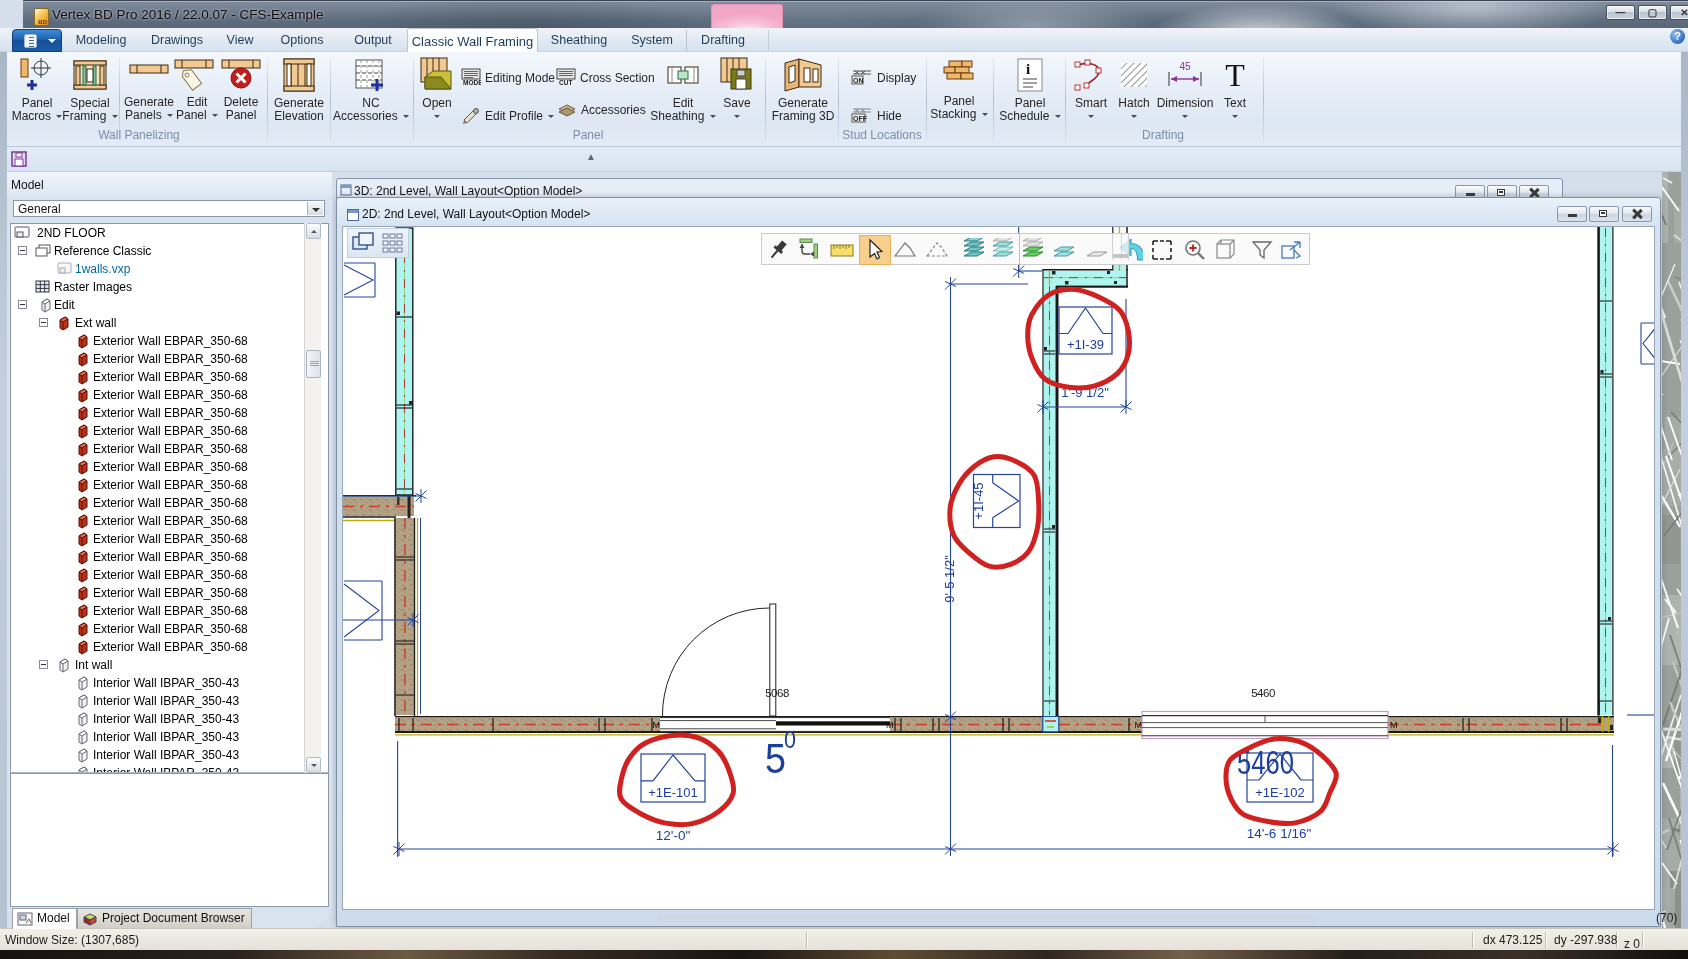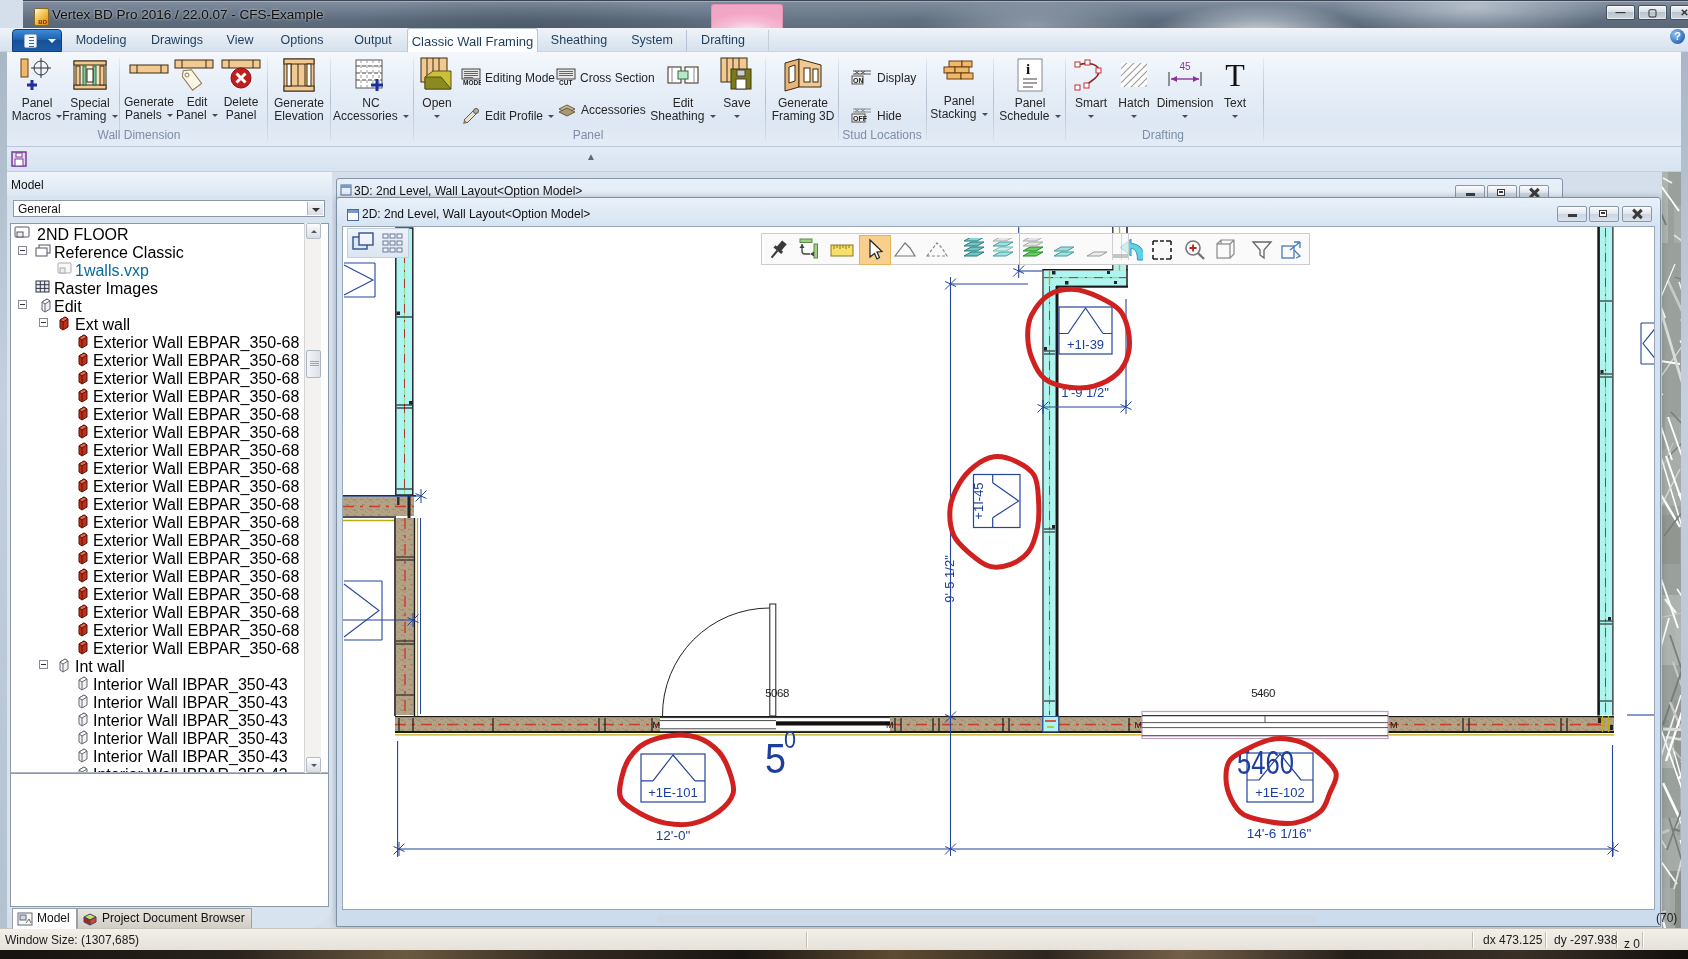--- a/index.html
+++ b/index.html
@@ -69,21 +69,21 @@
   
   #lpanel{position:absolute;left:7px;top:172px;width:325px;height:756px;background:#d8e3f0;border-radius:25px;}
   #lpanel .hdr{position:absolute;left:0;top:0;width:325px;height:24px;font-size:12px;color:#111;
      background:linear-gradient(180deg,#f0f5fb,#dce7f3);padding:6px 0 0 4px;}
   #combo{position:absolute;left:6px;top:28px;width:312px;height:17px;background:#fff;border:1px solid #8a98a8;
      font-size:12px;color:#111;padding:1px 0 0 4px;}
   #combo .cbtn{position:absolute;right:1px;top:1px;bottom:1px;width:16px;background:linear-gradient(180deg,#f4f6f8,#d8dde4);border-left:1px solid #aab4c0;}
   #combo .cbtn:after{content:"";position:absolute;left:4px;top:6px;border:4px solid transparent;border-top-color:#333;}
   #treebox{position:absolute;left:3px;top:51px;width:319px;height:550px;background:#fff;
      border:1px solid #8a98a8;border-bottom-color:#aab6c2;overflow:hidden;}
-  .trow{position:absolute;height:18px;font-size:16px;color:#000;white-space:nowrap;}
+  .trow{position:absolute;height:18px;font-size:12px;color:#000;white-space:nowrap;}
   .trow .tx{position:absolute;top:2px;}
   .exp{position:absolute;top:4px;width:9px;height:9px;background:#fff;border:1px solid #889;}
   .exp:after{content:"";position:absolute;left:1px;top:3px;width:5px;height:1px;background:#333;}
   .ticon{position:absolute;top:2px;}
   #emptybox{position:absolute;left:3px;top:601px;width:319px;height:134px;background:#fff;border:1px solid #8a98a8;}
   .btab{position:absolute;top:736px;height:20px;font-size:12px;color:#111;border:1px solid #98a2ae;border-bottom:none;
      background:linear-gradient(180deg,#e8e5df,#d2cec6);padding:2px 6px 0 24px;}
   .btab.act{background:#fff;height:21px;z-index:2;}
   #sbar{position:absolute;left:297px;top:51px;width:17px;height:550px;background:#f3f2f1;border-left:1px solid #d5d5d5;}
   .sbtn{position:absolute;left:1px;width:15px;height:16px;background:linear-gradient(180deg,#fdfdfd,#d9dde3);border:1px solid #b5bcc6;border-radius:2px;}
@@ -172,21 +172,21 @@
   <div class="gsep" style="left:119px"></div>
     <div class="gsep" style="left:267px"></div>
   <div class="gsep" style="left:330px"></div>
     <div class="gsep" style="left:413px"></div>
   <div class="gsep" style="left:765px"></div>
     <div class="gsep" style="left:838px"></div>
   <div class="gsep" style="left:926px"></div>
     <div class="gsep" style="left:993px"></div>
   <div class="gsep" style="left:1065px"></div>
     <div class="gsep" style="left:1263px"></div>
-  <div class="glabel" style="left:69px;width:140px">Wall Dimension</div>
+  <div class="glabel" style="left:69px;width:140px">Wall Panelizing</div>
   <div class="glabel" style="left:538px;width:100px">Panel</div>
   <div class="glabel" style="left:822px;width:120px">Stud Locations</div>
   <div class="glabel" style="left:1113px;width:100px">Drafting</div>
 
   <div class="bigbtn" style="left:9px;width:56px">
       <div class="ic">
     <svg width="36" height="36">
           <rect x="2" y="2" width="7" height="18" fill="#f0b96a" stroke="#6b3c10"></rect>
           <circle cx="22" cy="11" r="7" fill="none" stroke="#333"></circle>
           <path d="M22 1v20M12 11h20" stroke="#333" fill="none"></path>

